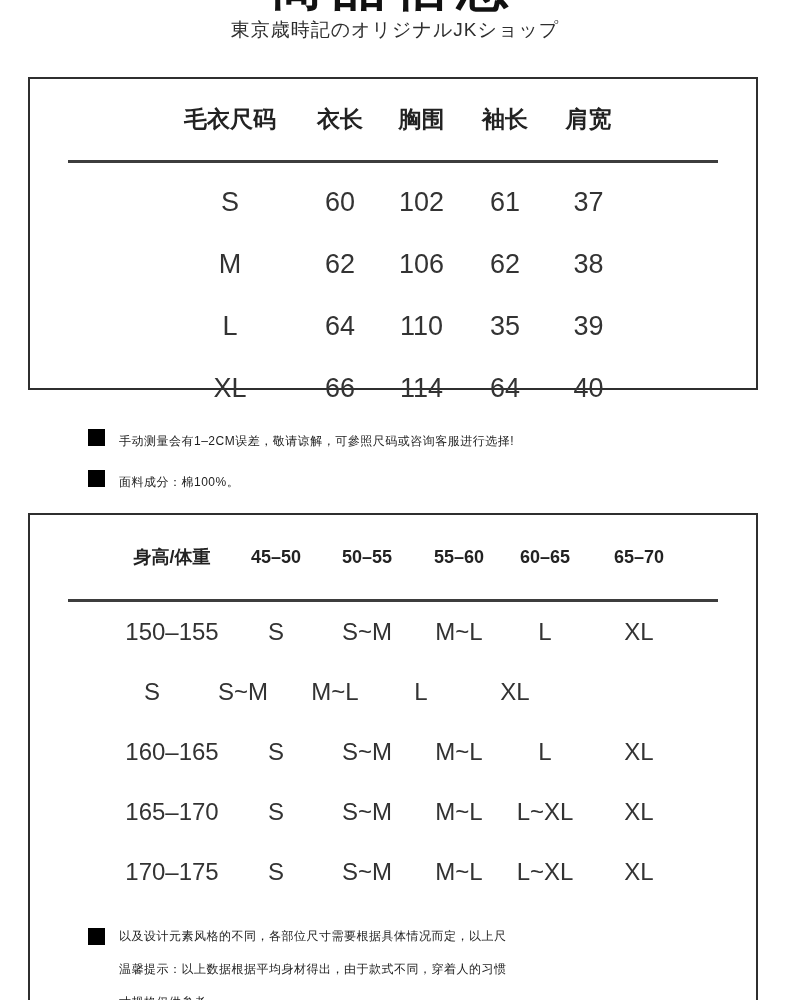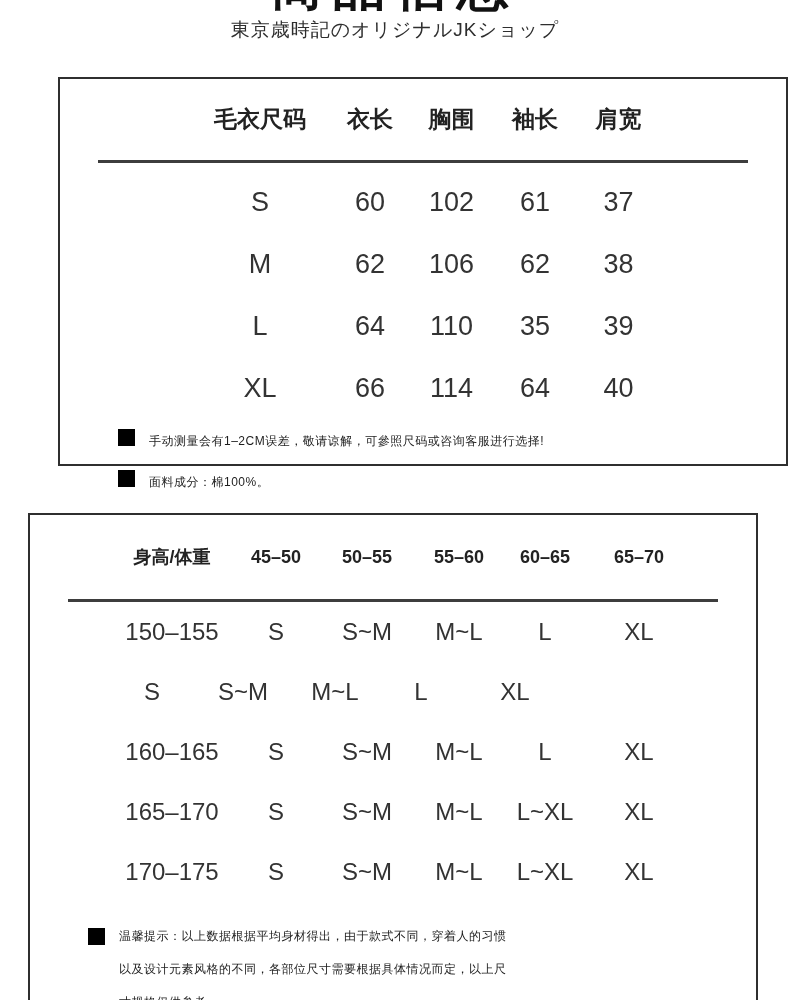--- a/index.html
+++ b/index.html
@@ -28,21 +28,21 @@
     position: absolute; top: 17px; left: 0; width: 790px;
     text-align: center;
     font-size: 19px; letter-spacing: 1px; color: #2e2e2e;
   }
 
   .box {
     position: absolute; left: 28px; width: 730px;
     border: 2px solid #2f2f2f; background: #fff;
     box-sizing: border-box;
   }
-  .box1 { top: 77px; height: 389px; margin-left: 30px; }
+  .box1 { top: 77px; height: 313px; }
   .box2 { top: 513px; height: 487px; border-bottom: none; }
 
   .sep { height: 3px; background: #3d3d3d; margin: 0 38px; }
 
   
   .t1-header { display: flex; align-items: center; height: 81px; font-weight: 700; font-size: 23px; color: #222; }
   .t1-row { display: flex; align-items: center; height: 62px; font-size: 27px; color: #333; }
   .t1-rows { padding-top: 8px; }
   .t1-header, .t1-row { padding-left: 130px; }
   .c1-0 { width: 140px; text-align: center; }
@@ -178,18 +178,18 @@
       <span class="c2-1">S</span>
       <span class="c2-2">S~M</span>
       <span class="c2-3">M~L</span>
       <span class="c2-4">L~XL</span>
       <span class="c2-5">XL</span>
     </div>
   </div>
   <div class="note">
     <span class="sq"></span>
     <span class="txt">
+      <div>以及设计元素风格的不同，各部位尺寸需要根据具体情况而定，以上尺</div>
       <div>温馨提示：以上数据根据平均身材得出，由于款式不同，穿着人的习惯</div>
-      <div>以及设计元素风格的不同，各部位尺寸需要根据具体情况而定，以上尺</div>
       <div>寸规格仅供参考。</div>
     </span>
   </div>
 </div>
 
 </body></html>

